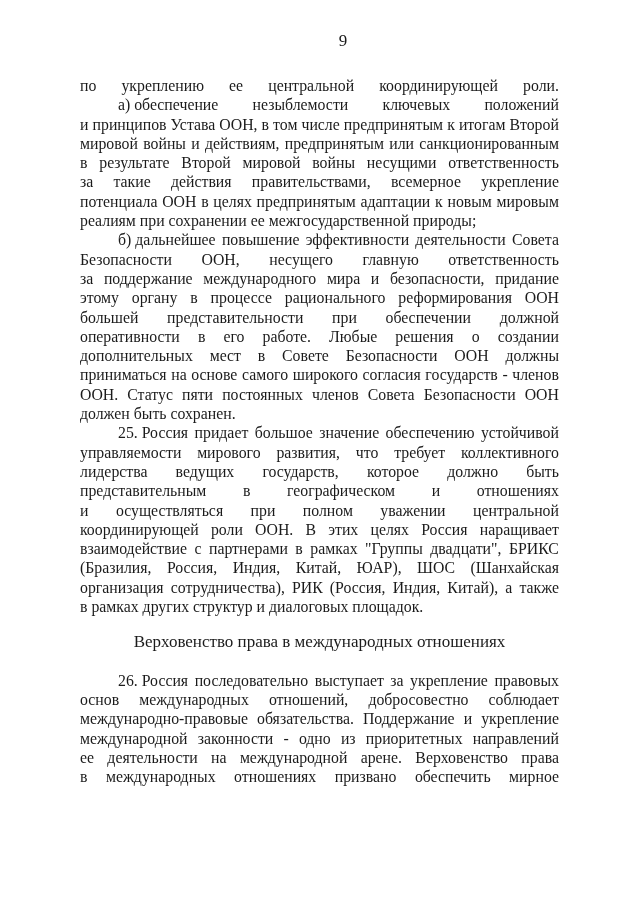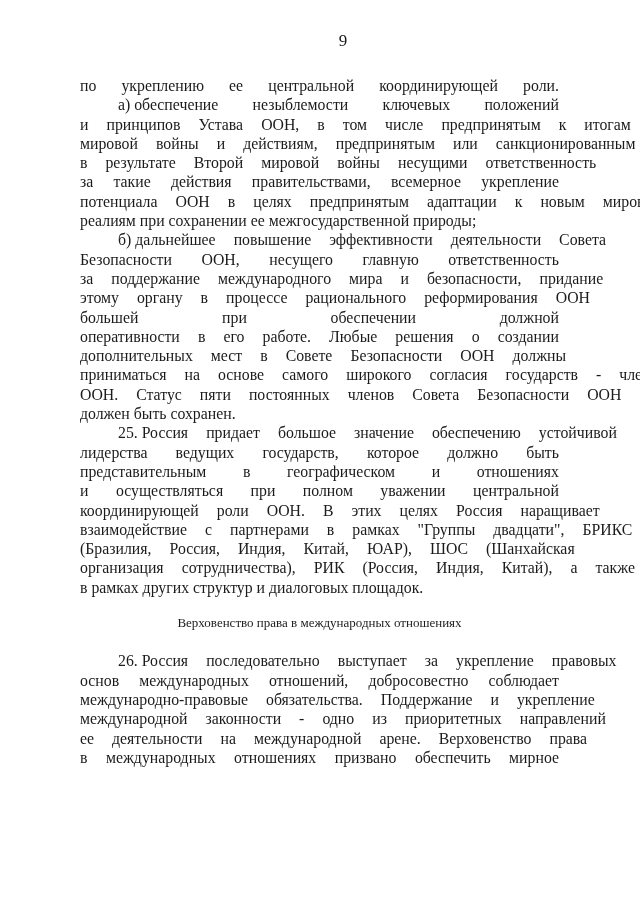--- a/index.html
+++ b/index.html
@@ -32,34 +32,33 @@
     width: 479px;
   }
   .paragraph { margin: 0; }
   .line {
     box-sizing: border-box;
     width: 479px;
     height: 19.3px;
     line-height: 19.3px;
     font-size: 15.8px;
     white-space: nowrap;
-    gap: 18px;
   }
   .line.j {
     display: flex;
     justify-content: space-between;
   }
   .line.j span { white-space: pre; flex: 0 0 auto; }
   .line.ind { padding-left: 38px; }
   .heading {
     box-sizing: border-box;
     width: 479px;
     height: 19.3px;
     line-height: 19.3px;
-    font-size: 13px;
+    font-size: 17px;
     text-align: center;
     margin-top: 16px;
     margin-bottom: 19px;
   }
 </style>
 </head>
 <body>
 
 <div class="page">
   <div class="pagenum">9</div>
@@ -161,20 +160,21 @@
           <span>этому</span>
           <span>органу</span>
           <span>в</span>
           <span>процессе</span>
           <span>рационального</span>
           <span>реформирования</span>
           <span>ООН</span>
         </div>
         <div class="line j">
           <span>большей</span>
+          <span>представительности</span>
           <span>при</span>
           <span>обеспечении</span>
           <span>должной</span>
         </div>
         <div class="line j">
           <span>оперативности</span>
           <span>в</span>
           <span>его</span>
           <span>работе.</span>
           <span>Любые</span>
@@ -217,20 +217,28 @@
       <div class="paragraph">
         <div class="line j ind">
           <span>25.&nbsp;Россия</span>
           <span>придает</span>
           <span>большое</span>
           <span>значение</span>
           <span>обеспечению</span>
           <span>устойчивой</span>
         </div>
         <div class="line j">
+          <span>управляемости</span>
+          <span>мирового</span>
+          <span>развития,</span>
+          <span>что</span>
+          <span>требует</span>
+          <span>коллективного</span>
+        </div>
+        <div class="line j">
           <span>лидерства</span>
           <span>ведущих</span>
           <span>государств,</span>
           <span>которое</span>
           <span>должно</span>
           <span>быть</span>
         </div>
         <div class="line j">
           <span>представительным</span>
           <span>в</span>

